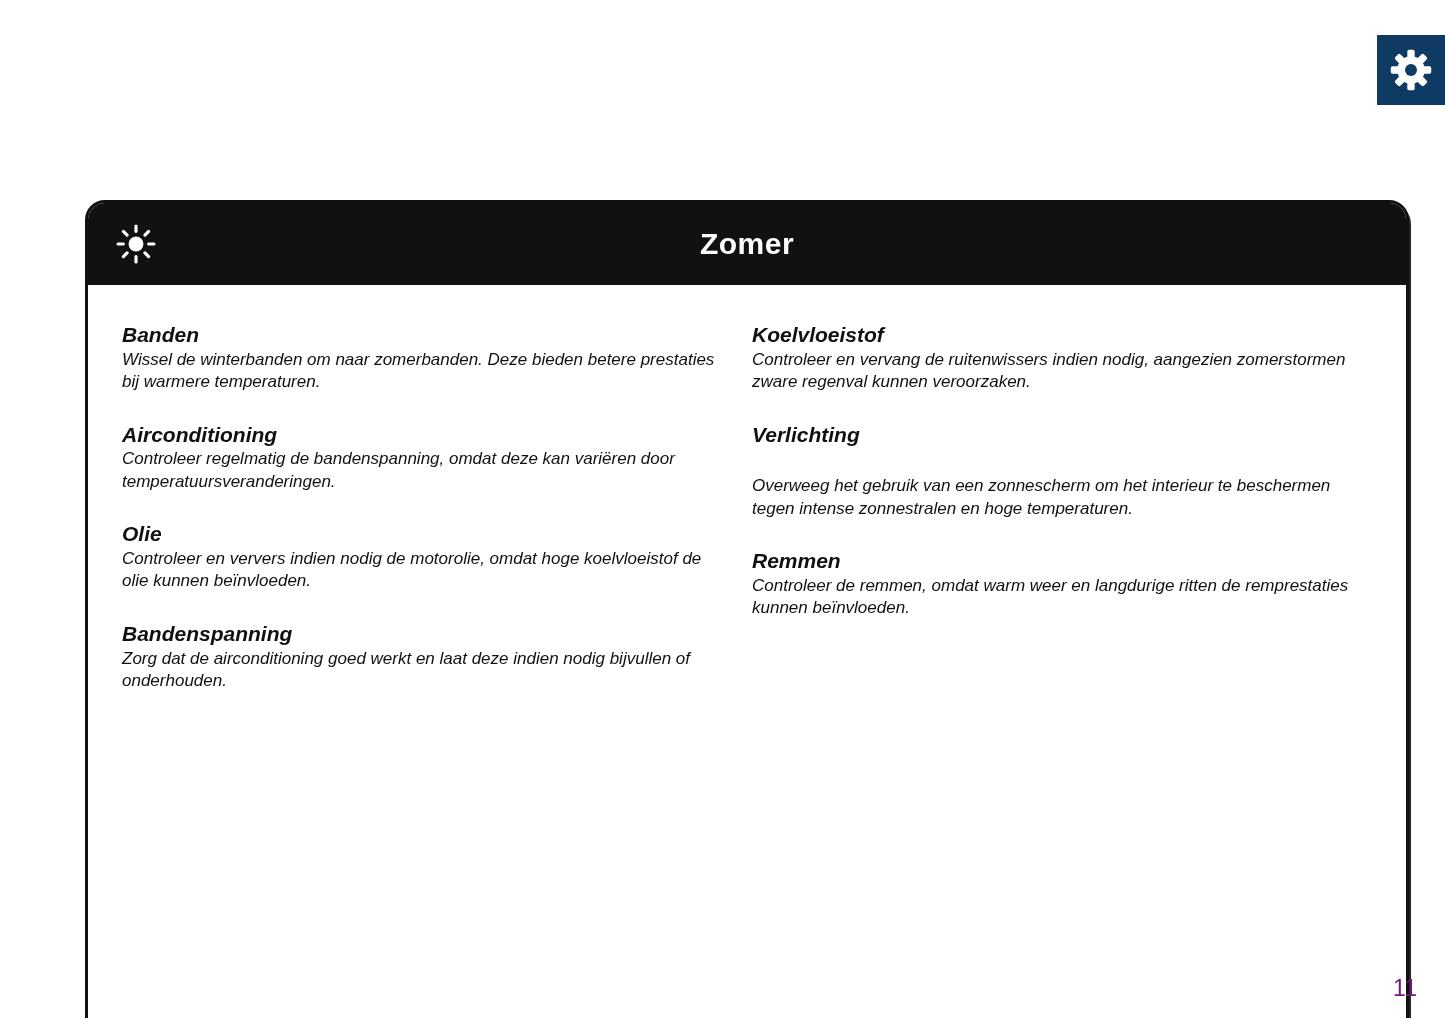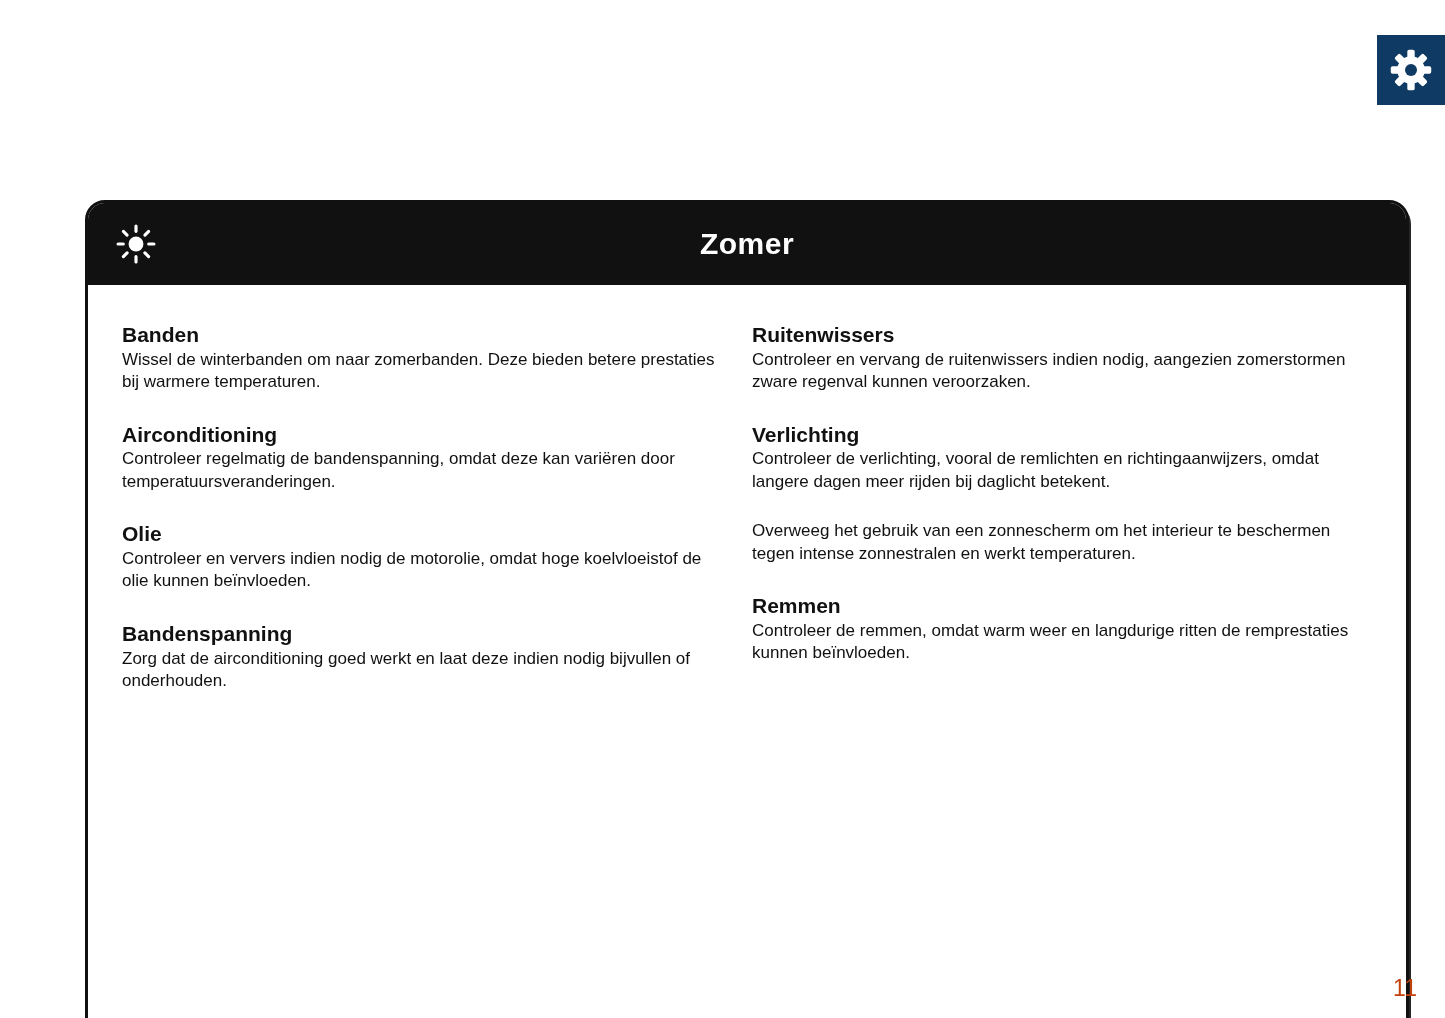--- a/index.html
+++ b/index.html
@@ -69,20 +69,21 @@
     color: #ffffff;
     font-size: 30px;
     font-weight: bold;
     letter-spacing: 0.5px;
   }
   .card-body {
     display: flex;
     gap: 24px;
     padding: 36px 48px 30px 34px;
     box-sizing: border-box;
+    font-style: italic;
   }
   .col {
     flex: 1 1 0;
     min-width: 0;
   }
   .section {
     margin-bottom: 27px;
   }
   .section:last-child { margin-bottom: 0; }
   .section h2 {
@@ -95,21 +96,21 @@
     margin: 0;
     font-size: 17px;
     line-height: 1.32;
   }
 
   .page-number {
     position: absolute;
     right: 28px;
     bottom: 16px;
     font-size: 23px;
-    color: #c2410c;
+    color: #701a75;
   }
 </style>
 </head>
 <body>
 
 <div class="page">
 
   <div class="corner-badge">
     <svg width="46" height="46" viewBox="0 0 100 100" aria-hidden="true">
       <g fill="#ffffff">
@@ -164,29 +165,28 @@
           <p>Controleer en ververs indien nodig de motorolie, omdat hoge koelvloeistof de olie kunnen beïnvloeden.</p>
         </section>
         <section class="section">
           <h2>Bandenspanning</h2>
           <p>Zorg dat de airconditioning goed werkt en laat deze indien nodig bijvullen of onderhouden.</p>
         </section>
       </div>
 
       <div class="col">
         <section class="section">
-          <h2>Ruitenwissers</h2>
+          <h2>Koelvloeistof</h2>
           <p>Controleer en vervang de ruitenwissers indien nodig, aangezien zomerstormen zware regenval kunnen veroorzaken.</p>
         </section>
         <section class="section">
           <h2>Verlichting</h2>
-          <p>Controleer de verlichting, vooral de remlichten en richtingaanwijzers, omdat langere dagen meer rijden bij daglicht betekent.</p>
         </section>
         <section class="section">
-          <p>Overweeg het gebruik van een zonnescherm om het interieur te beschermen tegen intense zonnestralen en werkt temperaturen.</p>
+          <p>Overweeg het gebruik van een zonnescherm om het interieur te beschermen tegen intense zonnestralen en hoge temperaturen.</p>
         </section>
         <section class="section">
           <h2>Remmen</h2>
           <p>Controleer de remmen, omdat warm weer en langdurige ritten de remprestaties kunnen beïnvloeden.</p>
         </section>
       </div>
 
     </div>
   </div>
 

